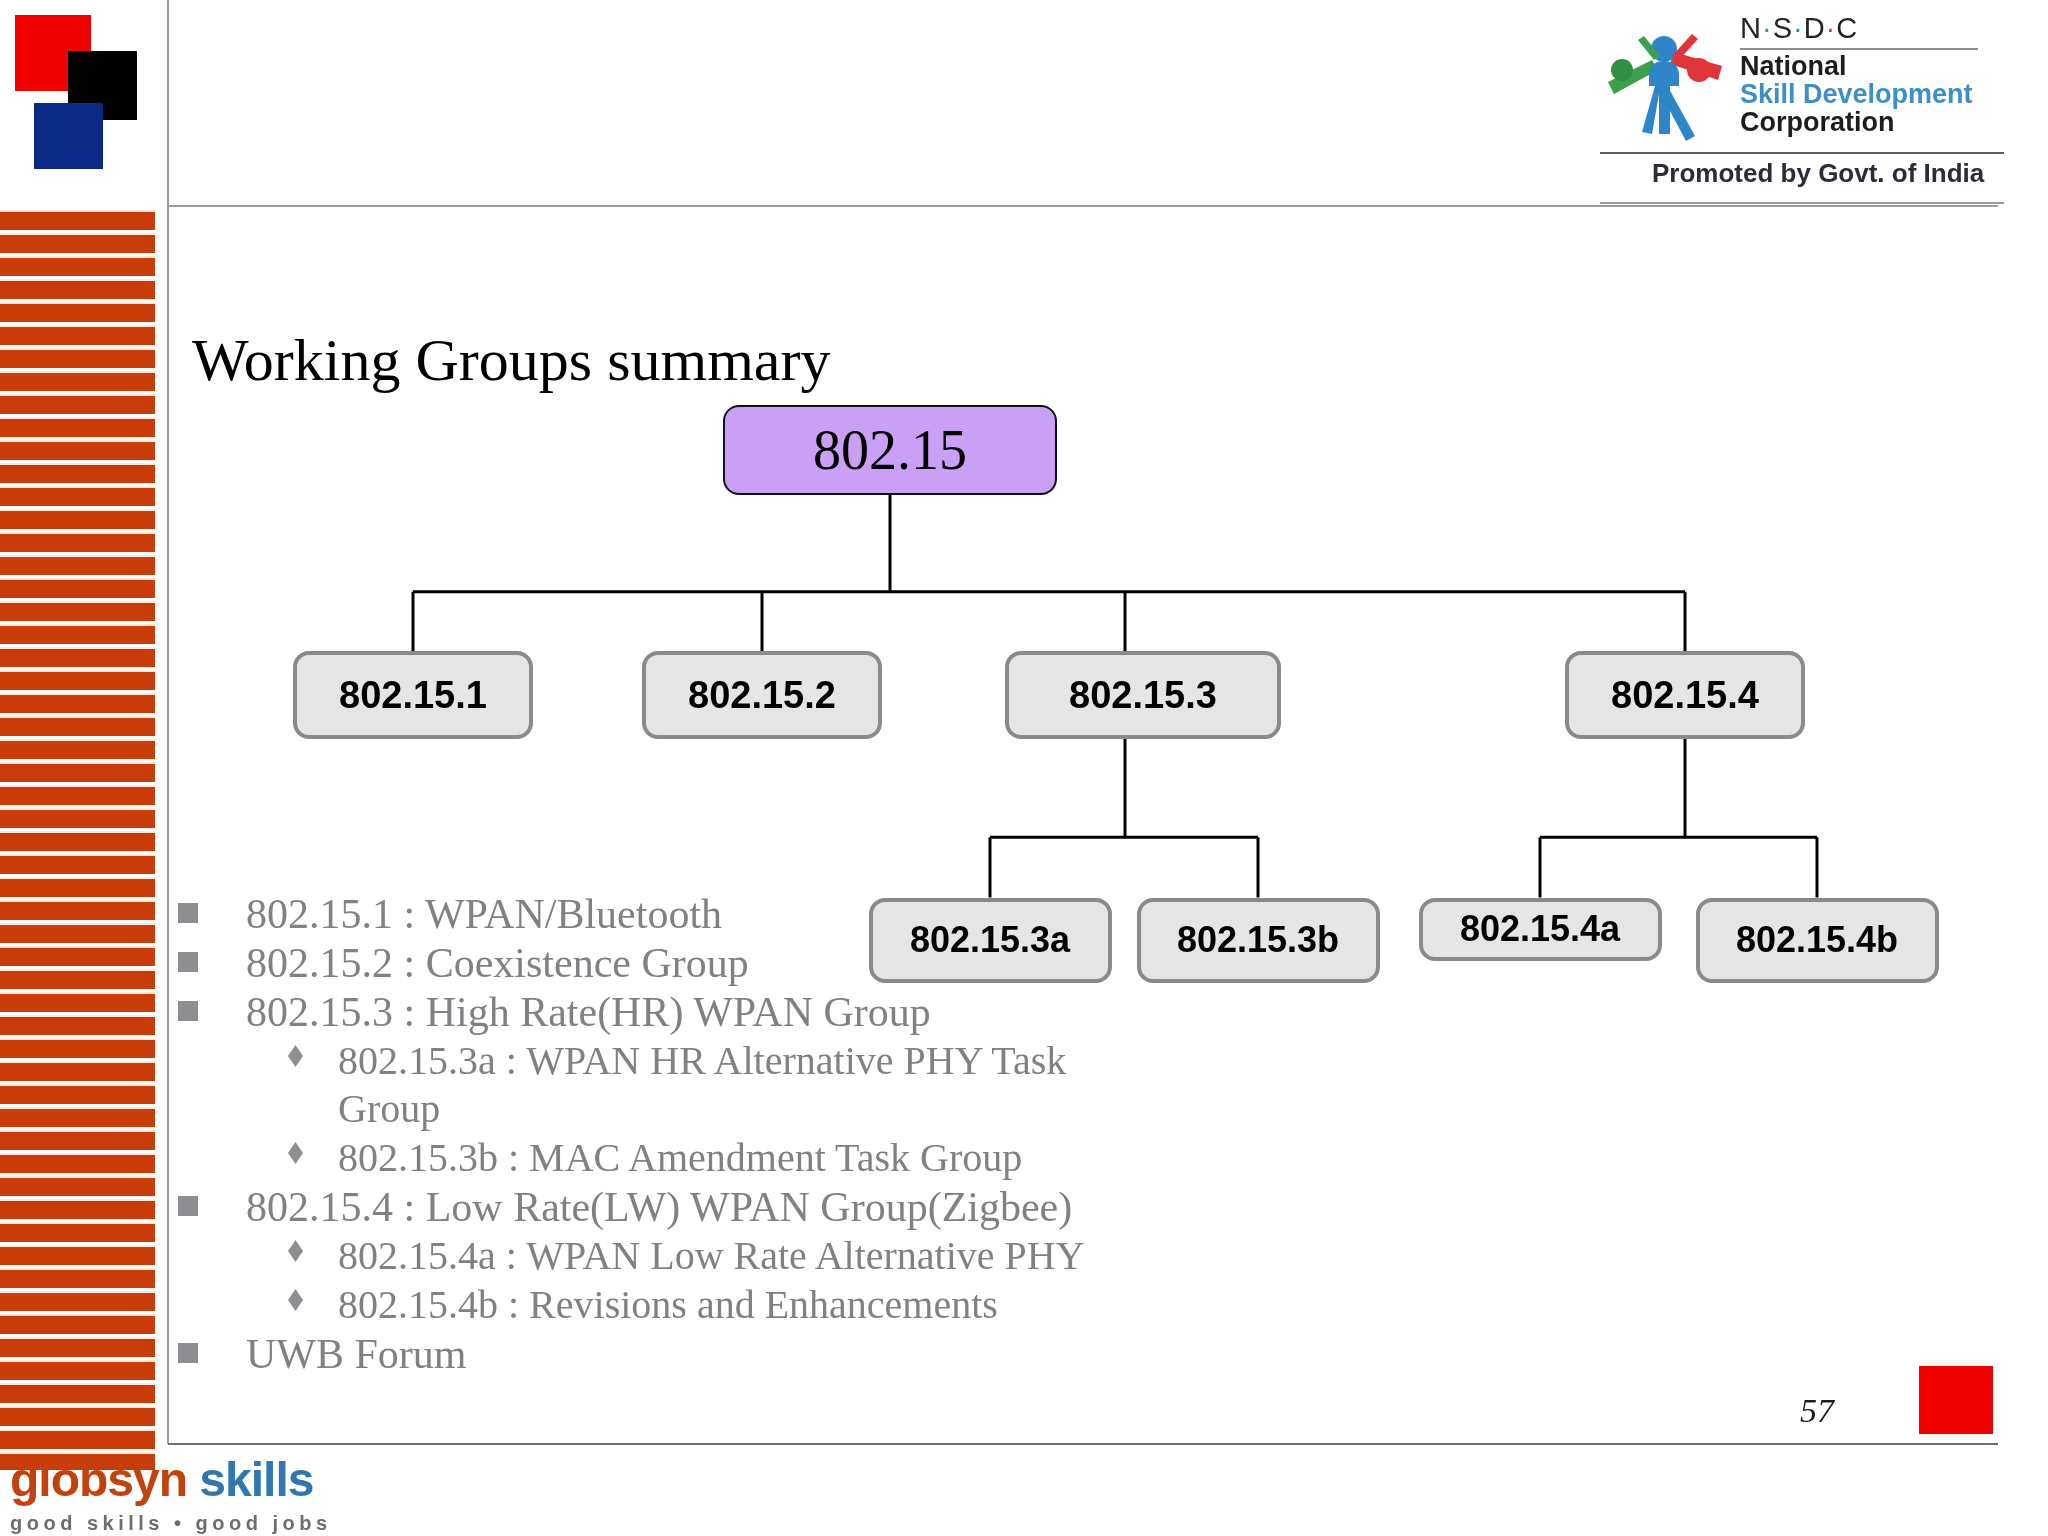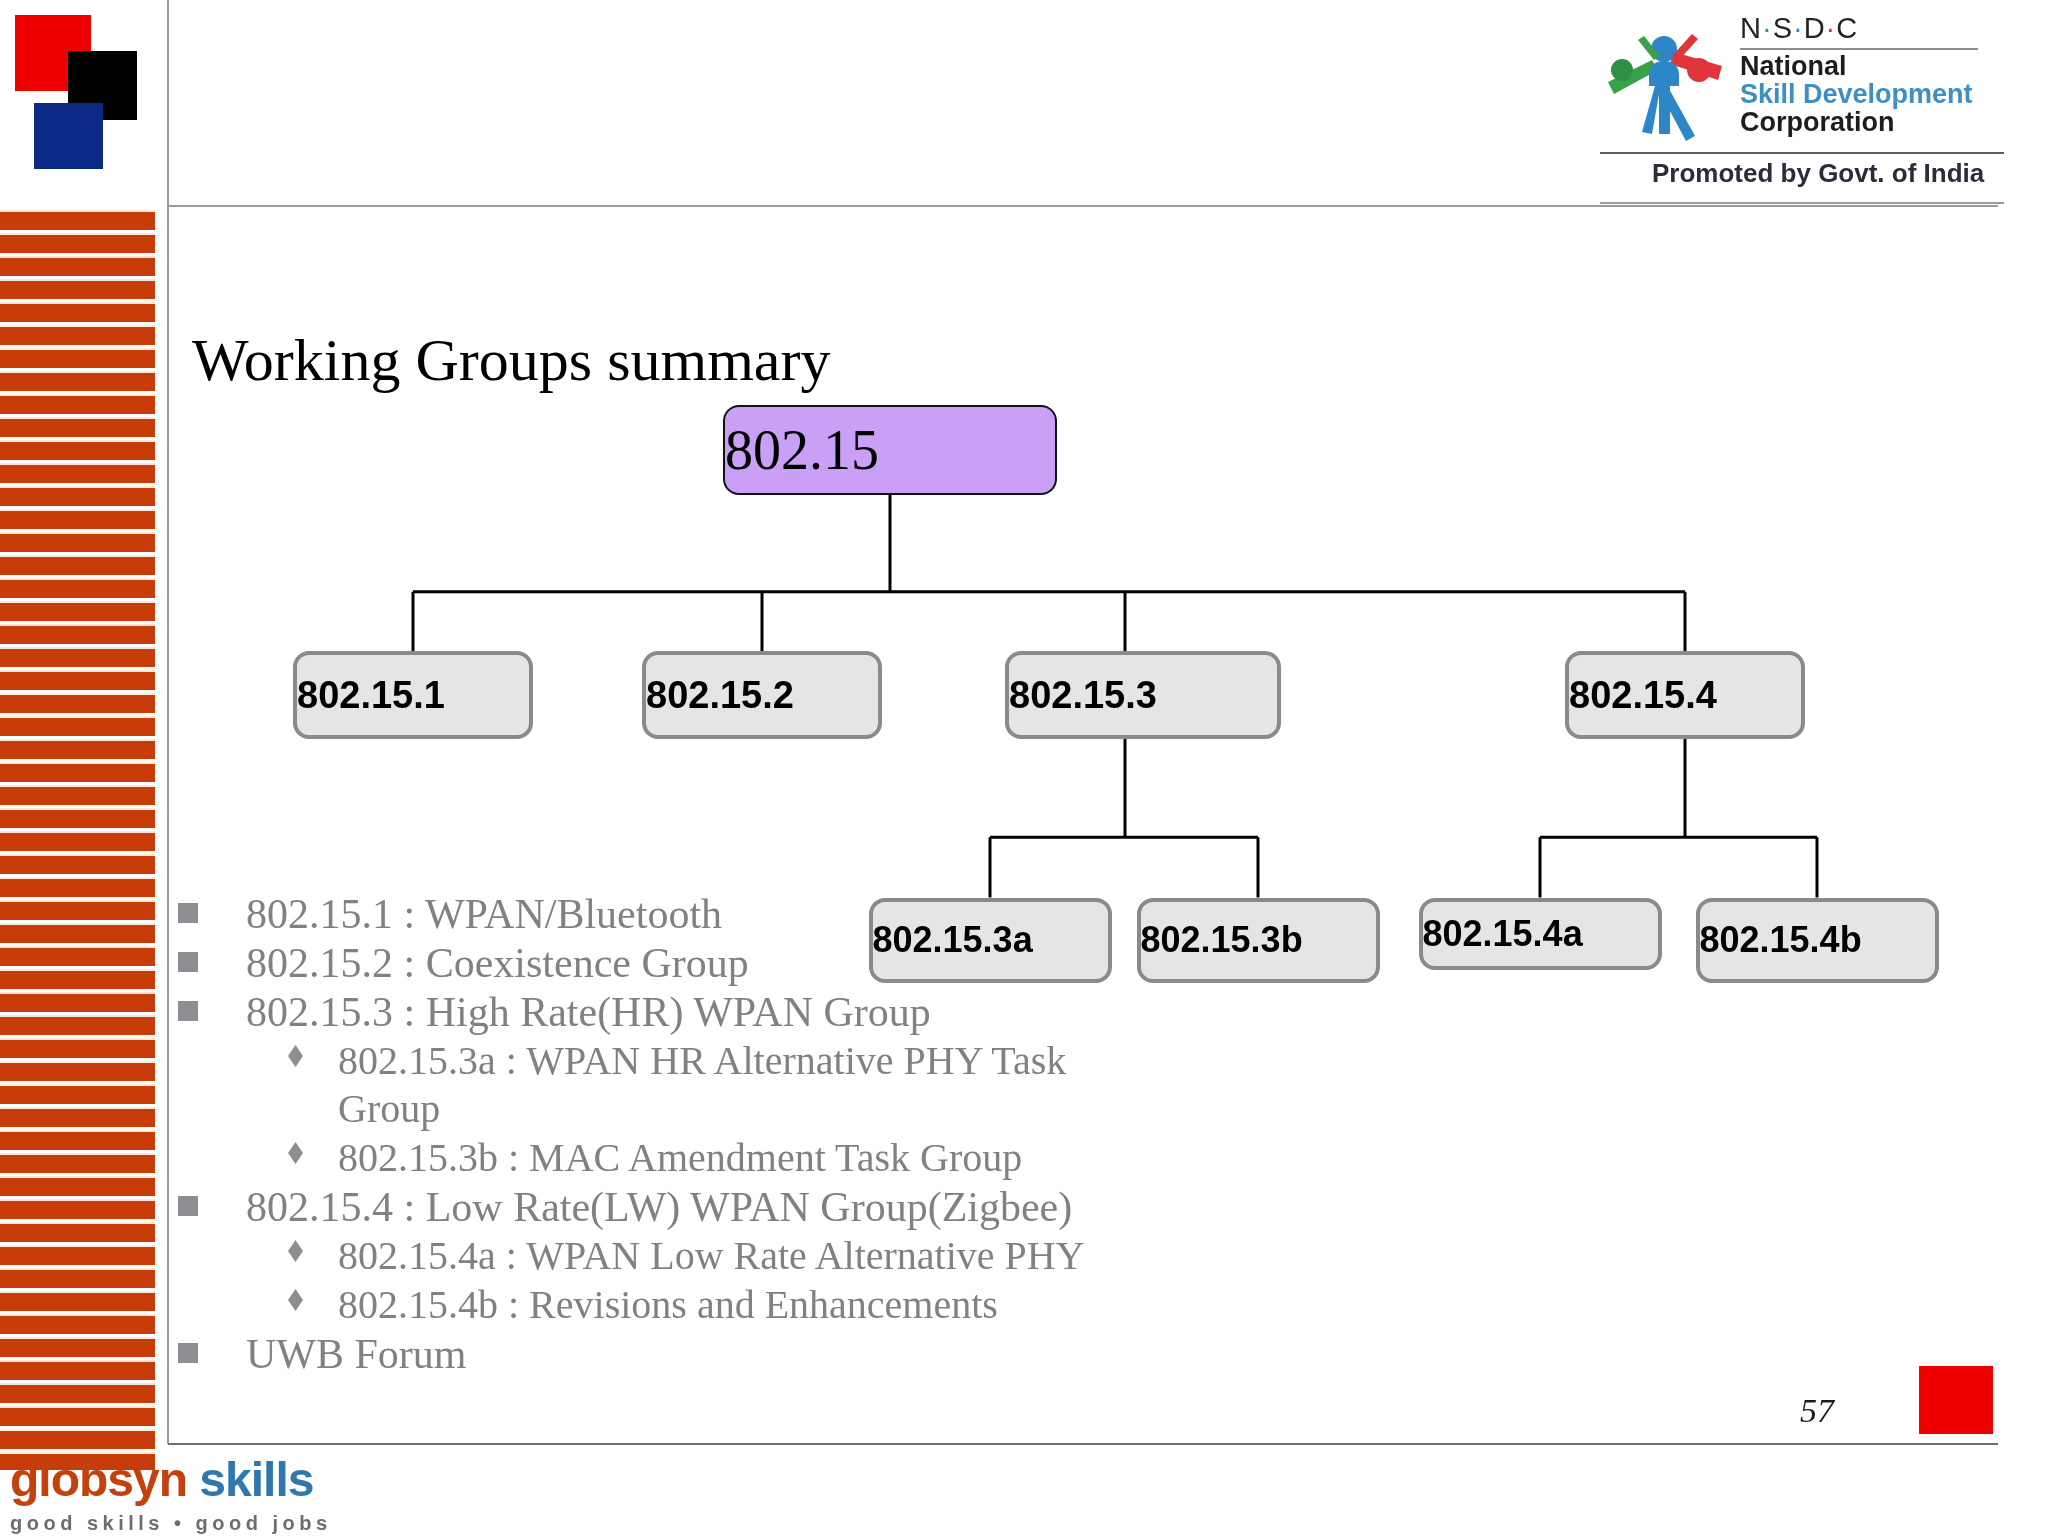--- a/index.html
+++ b/index.html
@@ -149,20 +149,21 @@
     position: absolute;
     left: 0; top: 0;
     width: 2048px; height: 1536px;
     pointer-events: none;
   }
   .node {
     position: absolute;
     box-sizing: border-box;
     display: flex;
     align-items: center;
+    justify-content: center;
     border-radius: 16px;
   }
   .node.root {
     background: #c9a0f5;
     border: 2px solid #121212;
     font-family: "Liberation Serif", serif;
     font-size: 56px;
     color: #000;
   }
   .node.orange {
@@ -333,21 +334,21 @@
       </div>
       <div class="node orange" style="left: 1565px; top: 651px; width: 240px; height: 88px;">
         <span>802.15.4</span>
       </div>
       <div class="node orange leaf" style="left: 868.5px; top: 897.5px; width: 243px; height: 85px;">
         <span>802.15.3a</span>
       </div>
       <div class="node orange leaf" style="left: 1136.5px; top: 897.5px; width: 243px; height: 85px;">
         <span>802.15.3b</span>
       </div>
-      <div class="node orange leaf" style="left: 1418.5px; top: 897.5px; width: 243px; height: 72px;">
+      <div class="node orange leaf" style="left: 1418.5px; top: 897.5px; width: 243px; height: 63px;">
         <span>802.15.4a</span>
       </div>
       <div class="node orange leaf" style="left: 1695.5px; top: 897.5px; width: 243px; height: 85px;">
         <span>802.15.4b</span>
       </div>
     </div>
 
   <div id="bullets">
       <div class="b1"><span class="marker"></span><span>802.15.1 : WPAN/Bluetooth</span></div>
       <div class="b1"><span class="marker"></span><span>802.15.2 : Coexistence Group</span></div>

